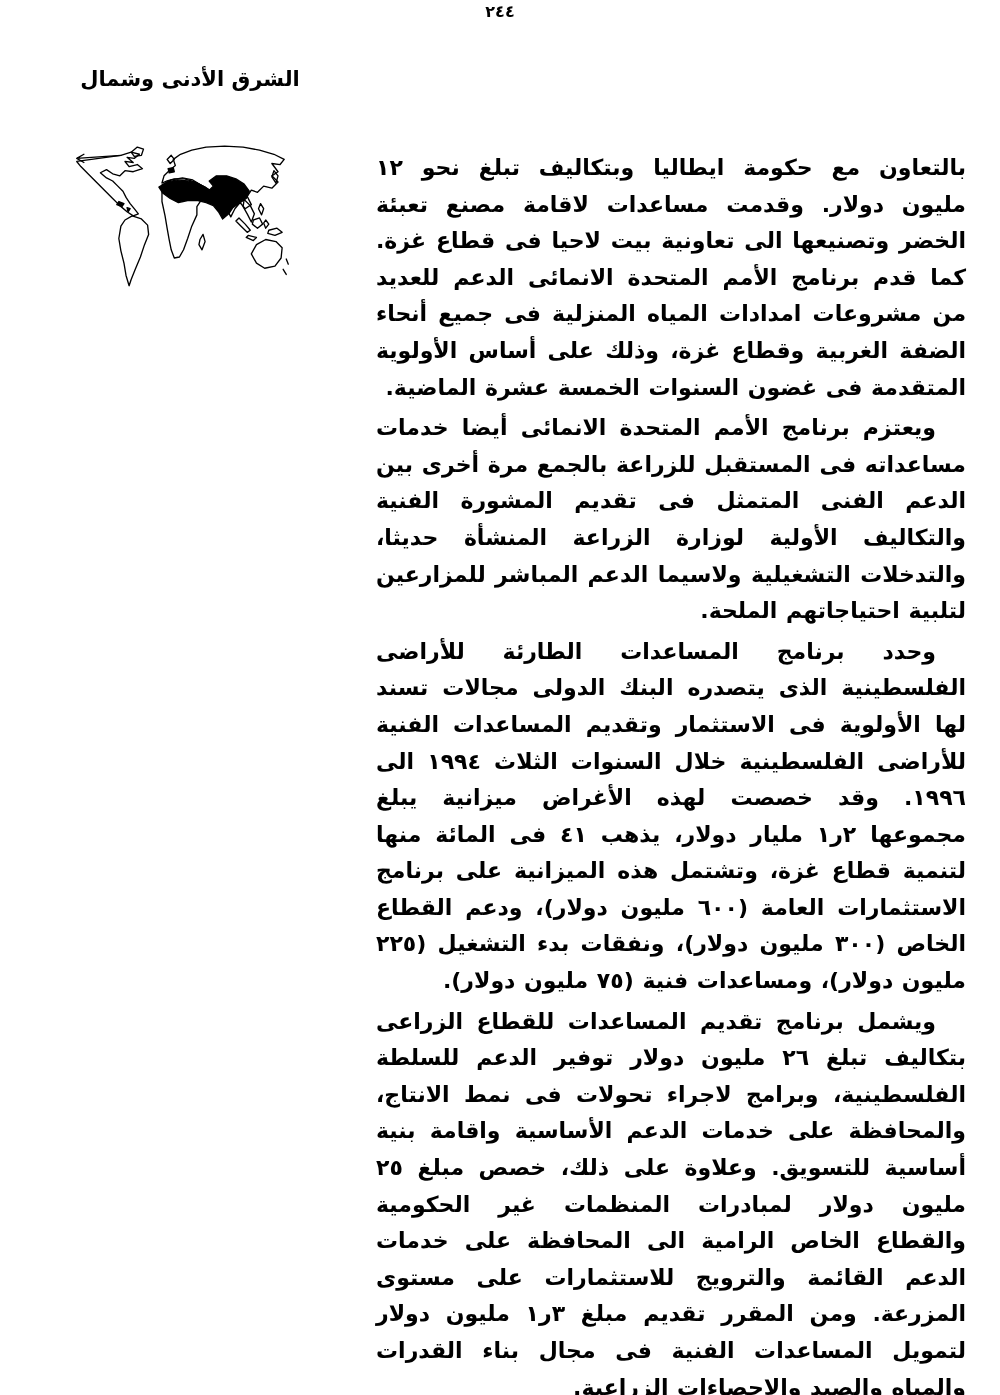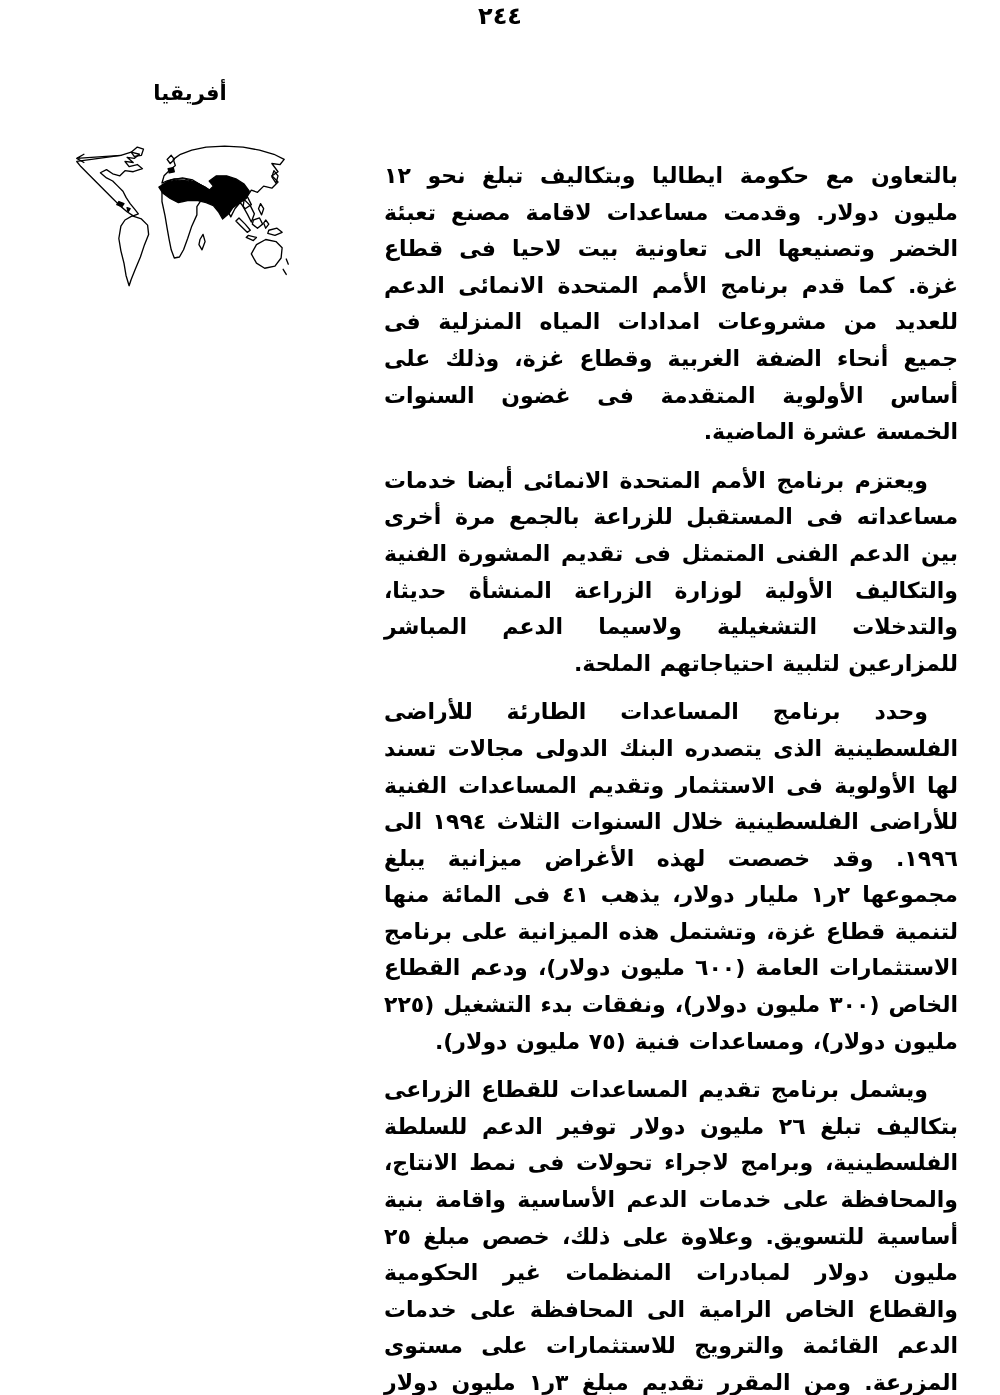--- a/index.html
+++ b/index.html
@@ -14,21 +14,21 @@
     overflow: hidden;
     font-family: "DejaVu Sans", sans-serif;
     color: #000;
   }
   .page-number {
     position: absolute;
     top: 2px;
     left: 0;
     width: 100%;
     text-align: center;
-    font-size: 24px;
+    font-size: 16px;
     font-weight: bold;
     letter-spacing: 2px;
   }
   .section-block {
     position: absolute;
     left: 58px;
     top: 64px;
     width: 264px;
     direction: rtl;
     text-align: center;
@@ -56,30 +56,30 @@
     top: 146px;
     width: 598px;
     direction: rtl;
     text-align: justify;
     text-justify: inter-word;
     font-size: 22px;
     font-weight: bold;
     line-height: 36.6px;
     word-spacing: 1px;
   }
-  .article p { margin: 12px; padding: 0; }
+  .article p { margin: 4px; padding: 0; }
   .article p.indent { text-indent: 30px; }
 </style>
 </head>
 <body>
 
 <div class="page-number">٢٤٤</div>
 
 <div class="section-block">
-  <div class="section-heading-line2">أفريقيا</div>
+  <div class="section-heading-line1">الشرق  الأدنى وشمال</div>
 </div>
 
 <div class="map-wrap">
   <svg viewBox="0 0 215 148" xmlns="http://www.w3.org/2000/svg" fill="none" stroke="#000" stroke-width="1.3" stroke-linejoin="round" stroke-linecap="round">
 
     <path d="M5,14 L48,11 M5,14 L12,10 M5,14 L12,18"></path>
 
     <path d="M48,11 L58,8 L66,10 L61,14 L54,13 L60,18 L52,17 L56,22 L64,20 L69,24 L60,27 L52,26 L47,31 L40,29 L34,25 L28,28 L34,33 L40,36 L45,41 L50,46 L53,52 L57,58 L61,63 L65,68 L60,70 L54,66 L47,60 L40,53 L32,45 L24,37 L16,29 L9,22 L5,17 Z"></path>
 
     <path d="M58,8 L64,3 L70,5 L68,11 L61,12 Z"></path>

